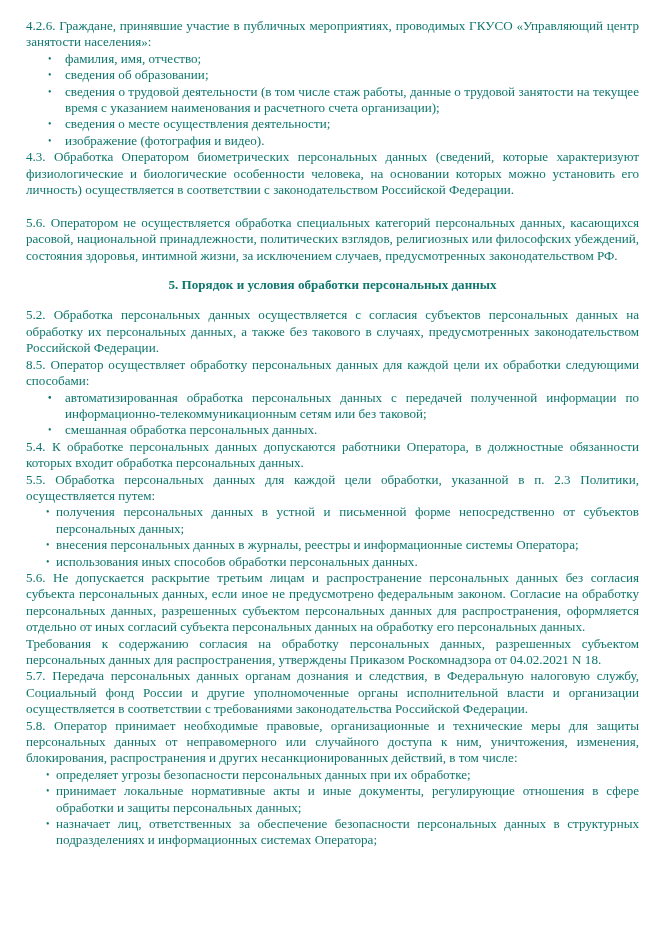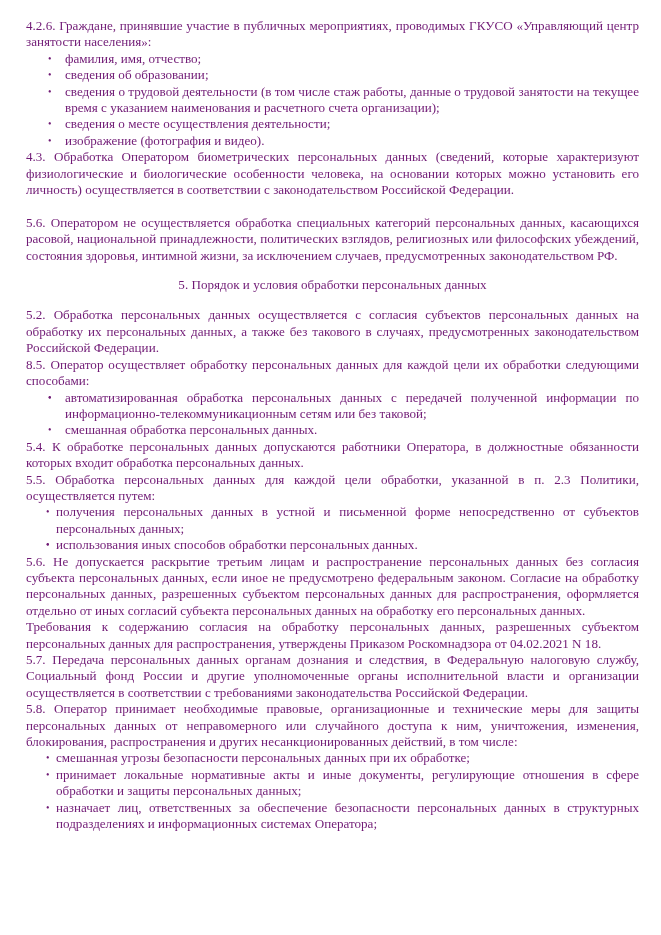--- a/index.html
+++ b/index.html
@@ -3,27 +3,27 @@
 <meta charset="utf-8">
 <style>
   html, body { margin: 0; padding: 0; background: #ffffff; }
   body { width: 661px; height: 935px; overflow: hidden; }
   .page {
     position: relative;
     padding: 18px 22px 0 26px;
     font-family: "Liberation Serif", serif;
     font-size: 13.1px;
     line-height: 16.4px;
-    color: #701a75;
+    color: #0f766e;
   }
   p { margin: 0; text-align: justify; }
   .gap { height: 16.4px; }
   .heading {
     text-align: center;
-    font-weight: normal;
+    font-weight: bold;
     margin: 13px 0 14px 0;
   }
   ul { list-style: none; margin: 0; padding: 0; }
   ul.wide li { position: relative; padding-left: 39px; text-align: justify; }
   ul.wide li .bullet { position: absolute; left: 22px; top: 0; }
   ul.narrow li { position: relative; padding-left: 30px; text-align: justify; }
   ul.narrow li .bullet { position: absolute; left: 20px; top: 0; }
   .bullet { font-size: 10px; }
 </style>
 </head>
@@ -51,27 +51,27 @@
   <ul class="wide">
     <li><span class="bullet">•</span></li>
     <li><span class="bullet">•</span><span>автоматизированная обработка персональных данных с передачей полученной информации по информационно-телекоммуникационным сетям или без таковой;</span></li>
     <li><span class="bullet">•</span><span>смешанная обработка персональных данных.</span></li>
   </ul>
 
   <p>5.4. К обработке персональных данных допускаются работники Оператора, в должностные обязанности которых входит обработка персональных данных.</p>
   <p>5.5. Обработка персональных данных для каждой цели обработки, указанной в п. 2.3 Политики, осуществляется путем:</p>
   <ul class="narrow">
     <li><span class="bullet">•</span><span>получения персональных данных в устной и письменной форме непосредственно от субъектов персональных данных;</span></li>
-    <li><span class="bullet">•</span></li>
+    <li><span class="bullet">•</span><span>внесения персональных данных в журналы, реестры и информационные системы Оператора;</span></li>
     <li><span class="bullet">•</span><span>использования иных способов обработки персональных данных.</span></li>
   </ul>
 
   <p>5.6. Не допускается раскрытие третьим лицам и распространение персональных данных без согласия субъекта персональных данных, если иное не предусмотрено федеральным законом. Согласие на обработку персональных данных, разрешенных субъектом персональных данных для распространения, оформляется отдельно от иных согласий субъекта персональных данных на обработку его персональных данных.</p>
   <p>Требования к содержанию согласия на обработку персональных данных, разрешенных субъектом персональных данных для распространения, утверждены Приказом Роскомнадзора от 04.02.2021 N 18.</p>
   <p>5.7. Передача персональных данных органам дознания и следствия, в Федеральную налоговую службу, Социальный фонд России и другие уполномоченные органы исполнительной власти и организации осуществляется в соответствии с требованиями законодательства Российской Федерации.</p>
   <p>5.8. Оператор принимает необходимые правовые, организационные и технические меры для защиты персональных данных от неправомерного или случайного доступа к ним, уничтожения, изменения, блокирования, распространения и других несанкционированных действий, в том числе:</p>
   <ul class="narrow">
-    <li><span class="bullet">•</span><span>смешанная угрозы безопасности персональных данных при их обработке;</span></li>
+    <li><span class="bullet">•</span><span>определяет угрозы безопасности персональных данных при их обработке;</span></li>
     <li><span class="bullet">•</span><span>принимает локальные нормативные акты и иные документы, регулирующие отношения в сфере обработки и защиты персональных данных;</span></li>
     <li><span class="bullet">•</span><span>назначает лиц, ответственных за обеспечение безопасности персональных данных в структурных подразделениях и информационных системах Оператора;</span></li>
   </ul>
 
 </div>
 
 </body></html>

